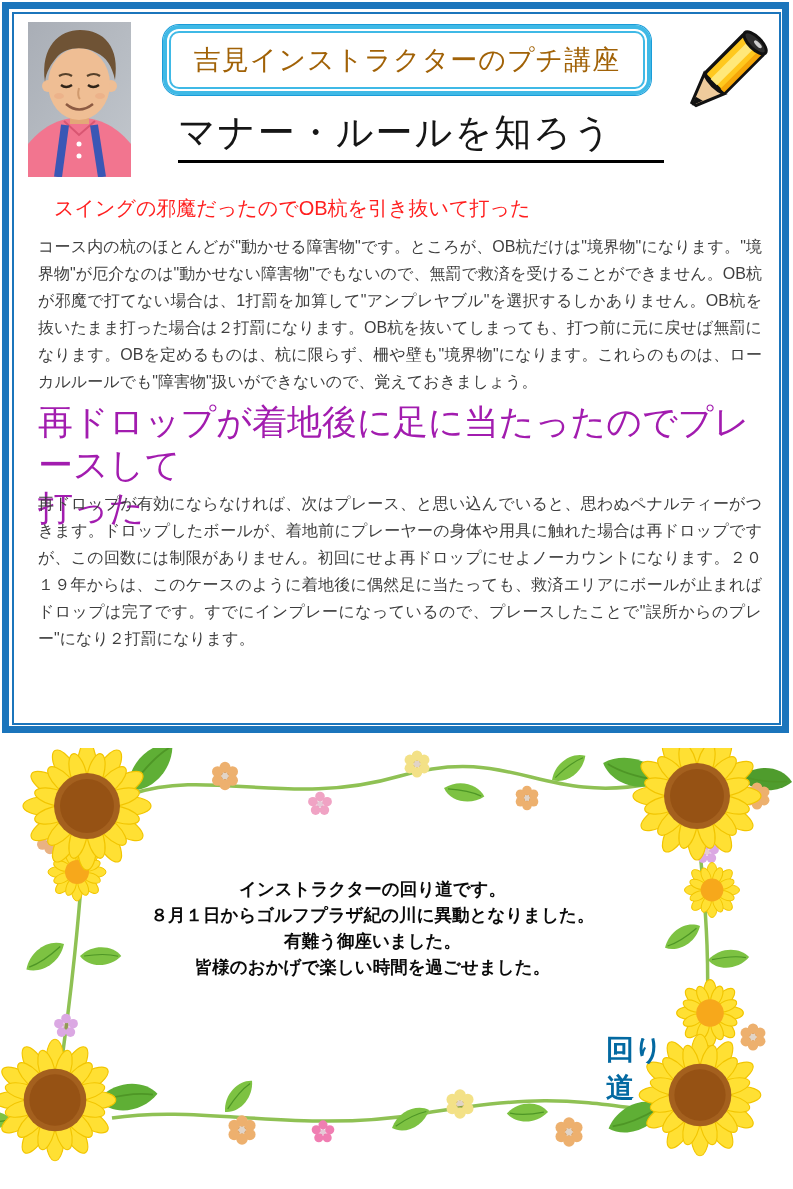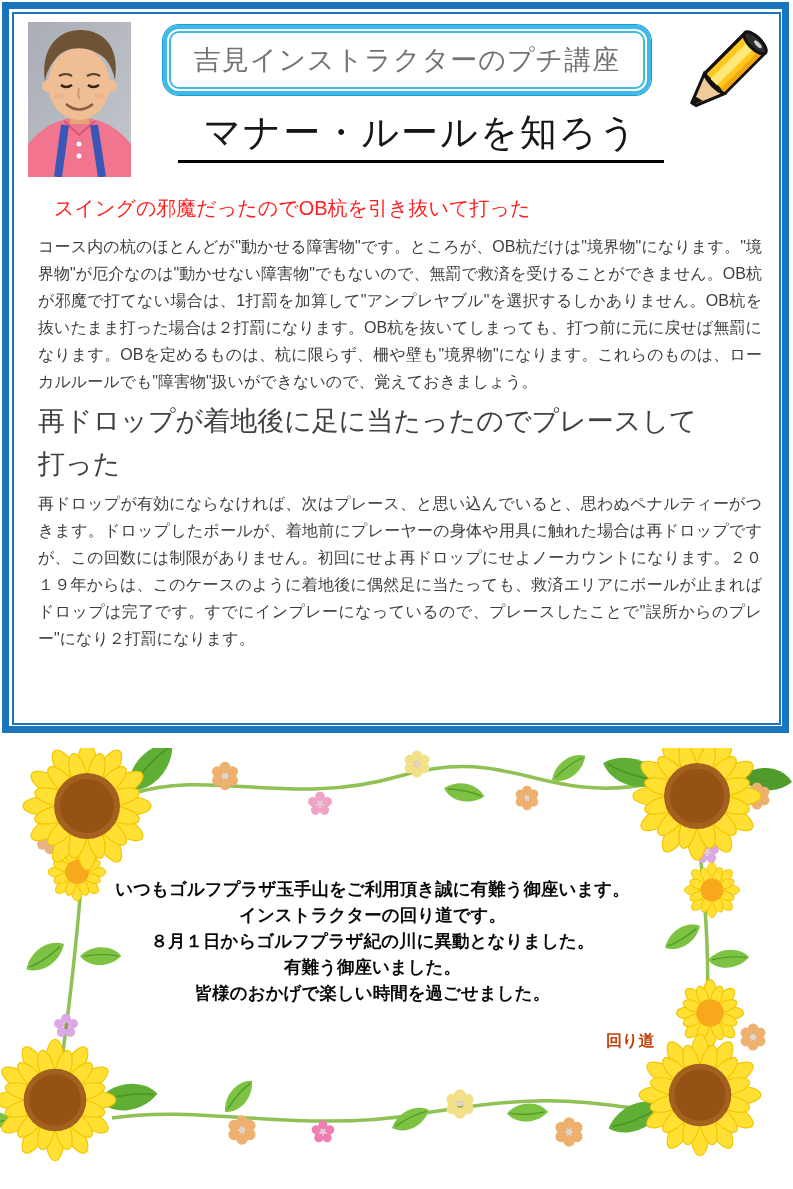--- a/index.html
+++ b/index.html
@@ -12,41 +12,41 @@
   .frame-inner{left:12px;top:12px;width:765px;height:709px;border:2px solid #1b75bc;}
 
   
   .photo{left:28px;top:22px;width:103px;height:155px;}
 
   
   .course-box{left:163px;top:25px;width:480px;height:62px;border:4px solid #3fb9e6;
               border-radius:16px;box-shadow:0 0 0 1px #1b9cd8;}
   .course-box-inner{position:absolute;inset:2px;border:2px solid #3fb9e6;border-radius:10px;
               display:flex;align-items:center;justify-content:center;}
-  .course-label{font-size:27px;color:#737373;letter-spacing:1px;white-space:nowrap;}
+  .course-label{font-size:27px;color:#a16207;letter-spacing:1px;white-space:nowrap;}
 
   .pencil{left:672px;top:28px;width:104px;height:98px;}
 
-  .page-title{left:178px;top:108px;width:486px;height:52px;text-align:center;
+  .page-title{left:178px;top:108px;width:486px;height:52px;text-align:left;
               border-bottom:3px solid #000;font-size:37px;color:#161616;
               letter-spacing:2px;white-space:nowrap;}
 
   .red-h1{left:38px;top:195px;width:720px;padding-left:16px;font-size:20px;
           color:#ff1f1f;white-space:nowrap;}
   .para{left:38px;width:724px;font-size:16px;line-height:27px;color:#3e3e3e;
         text-align:justify;}
   .para1{top:233px;}
-  .red-h2{left:38px;top:400px;width:720px;font-size:27px;line-height:43px;color:#404040;}
+  .red-h2{left:38px;top:400px;width:720px;font-size:35px;line-height:43px;color:#a21caf;}
   .para2{top:490px;}
 
   .garden{left:0;top:748px;width:793px;height:441px;}
 
   .farewell{left:75px;top:876px;width:595px;text-align:center;font-size:17.5px;
             line-height:26px;font-weight:bold;color:#0a0a0a;}
-  .signature{left:606px;top:1031px;width:80px;font-size:16px;font-weight:bold;color:#c2410c;}
+  .signature{left:606px;top:1031px;width:80px;font-size:28px;font-weight:bold;color:#0369a1;}
 </style>
 </head>
 <body>
 
 <div class="abs frame-outer"></div>
 <div class="abs frame-inner"></div>
 
 <div class="abs photo">
   <svg width="103" height="155" viewBox="0 0 103 155">
     <defs>
@@ -234,19 +234,18 @@
     <use href="#smallSun" transform="translate(710,265) scale(1.15)"></use>
     <use href="#bigSun" transform="translate(87,58)"></use>
     <use href="#bigSun" transform="translate(697,48)"></use>
     <use href="#bigSun" transform="translate(55,352) scale(0.95)"></use>
     <use href="#bigSun" transform="translate(700,347) scale(0.95)"></use>
   </g>
 </svg>
 </div>
 
 <div class="abs farewell">
-  <div>いつもゴルフプラザ玉手山をご利用頂き誠に有難う御座います。</div>
   <div>インストラクターの回り道です。</div>
   <div>８月１日からゴルフプラザ紀の川に異動となりました。</div>
   <div>有難う御座いました。</div>
   <div>皆様のおかげで楽しい時間を過ごせました。</div>
 </div>
 <div class="abs signature">回り道</div>
 
 </body></html>

